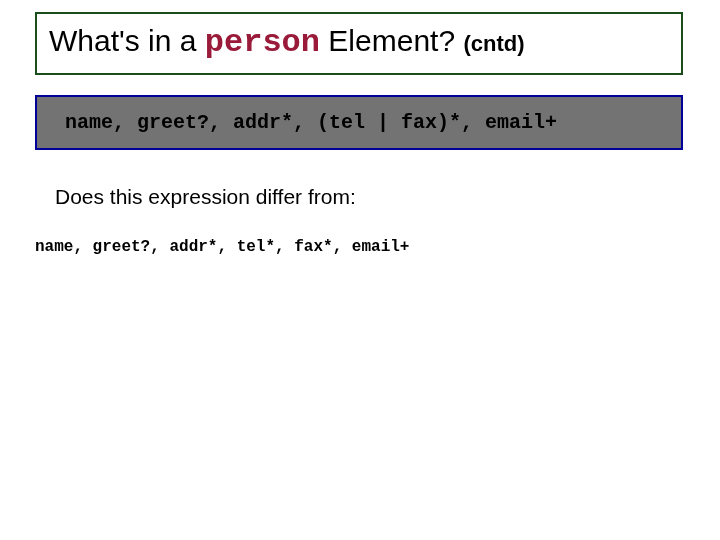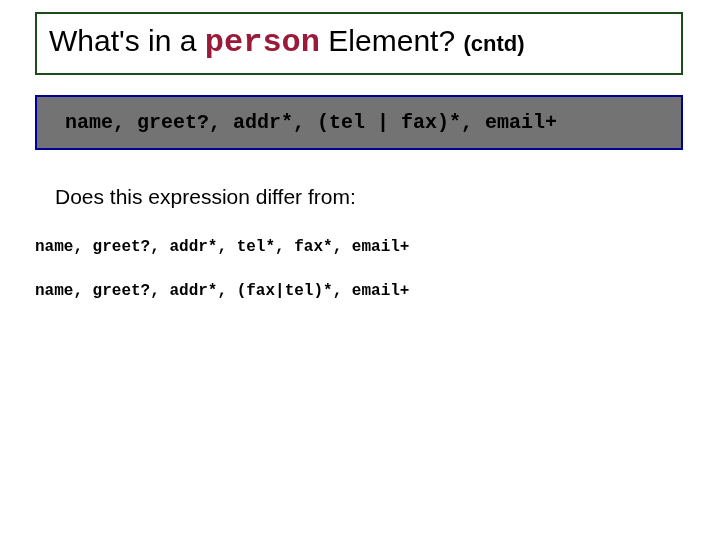--- a/index.html
+++ b/index.html
@@ -82,14 +82,13 @@
 </div>
 
 <div class="code-block">
   <span>name, greet?, addr*, (tel | fax)*, email+</span>
 </div>
 
 <div class="question">Does this expression differ from:</div>
 
 <div class="expr-list">
   <div>name, greet?, addr*, tel*, fax*, email+</div>
-  <div>name, greet?, addr*, (fax|tel)*, email+</div>
 </div>
 
 </body></html>

